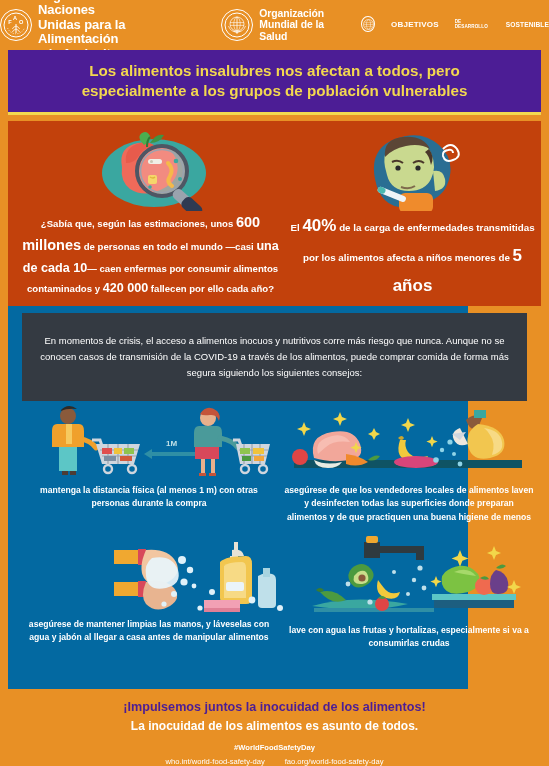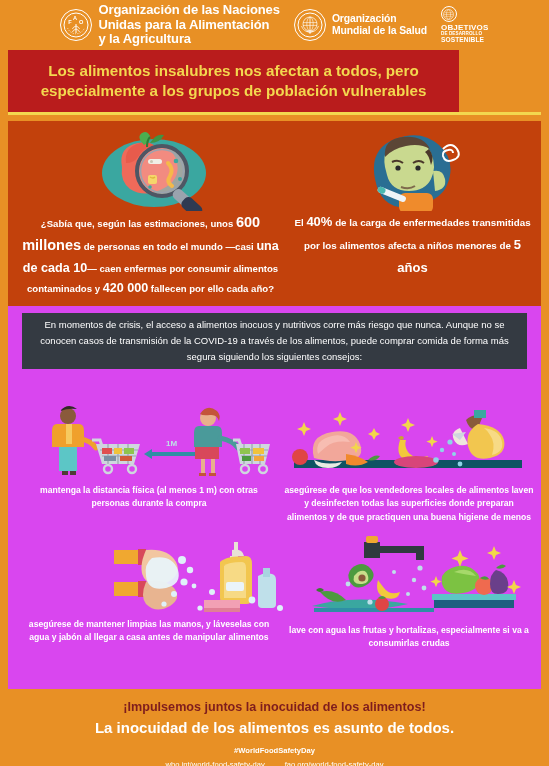--- a/index.html
+++ b/index.html
@@ -30,36 +30,36 @@
     overflow:hidden;
   }
   .emblem svg{display:block;}
   .logo-text{
     color:#ffffff;font-weight:bold;line-height:1.12;
     letter-spacing:-0.1px;
   }
   .fao-text{font-size:13px;}
   .who-text{font-size:10.4px;}
   .sdg-box{
-    display:flex;flex-direction:column;align-items:flex-start;
-    color:#fff;line-height:1.0;
+    display:flex;flex-direction:row;align-items:center;
+    color:#fff;line-height:1.0;gap:16px;
   }
   .sdg-emblem{
     width:14px;height:14px;border-radius:50%;
     border:1.1px solid #fff;margin-bottom:2px;
     display:flex;align-items:center;justify-content:center;
   }
   .sdg-l1{font-size:8px;font-weight:bold;letter-spacing:.2px;}
   .sdg-l2{font-size:4.6px;font-weight:bold;letter-spacing:.1px;}
   .sdg-l3{font-size:6.6px;font-weight:bold;letter-spacing:.1px;}
 
   
   .title-band{
-    position:absolute;left:8px;top:50px;width:451px;height:62px;
-    background:#b91c1c;
+    position:absolute;left:8px;top:50px;width:533px;height:62px;
+    background:#4c1d95;
     display:flex;align-items:center;justify-content:center;
   }
   .title-text{
     color:#f3d84f;font-weight:bold;font-size:15.2px;line-height:1.32;
     text-align:center;padding:0 26px;
   }
   .title-rule{
     position:absolute;left:8px;top:112px;width:533px;height:3px;
     background:#f3d84f;
   }
@@ -75,62 +75,62 @@
   }
   .stat-left{left:10px;top:90px;width:265px;}
   .stat-right{left:282px;top:90px;width:245px;}
   .stat-text{
     font-size:9.6px;line-height:1.62;font-weight:bold;
     color:#ffffff;
   }
   .stat-text .big{font-size:14.5px;}
   .stat-text .big2{font-size:12.6px;}
   .stat-right .stat-text{font-size:9.8px;line-height:1.75;}
-  .stat-right .big{font-size:13px;}
+  .stat-right .big{font-size:17px;}
 
   
   .illus{position:absolute;}
 
   
   .callout{
-    position:absolute;left:22px;top:313px;width:505px;height:56px;
+    position:absolute;left:22px;top:313px;width:505px;height:88px;
     background:#343a42;
     display:flex;align-items:center;justify-content:center;
   }
   .callout-text{
     color:#ffffff;font-size:9.5px;line-height:1.72;text-align:center;
     padding:0 14px;font-weight:normal;
   }
 
   
   .tips-band{
-    position:absolute;left:8px;top:306px;width:533px;height:383px;
-    background:#d946ef;
+    position:absolute;left:8px;top:306px;width:460px;height:383px;
+    background:#0369a1;
   }
   .tip{position:absolute;}
   .tip-cap{
     color:#ffffff;font-size:8.6px;line-height:1.56;
     text-align:center;font-weight:bold;
   }
   .tip1{left:18px;top:178px;width:246px;}
   .tip2{left:276px;top:178px;width:250px;}
   .tip3{left:18px;top:312px;width:246px;}
   .tip4{left:276px;top:318px;width:250px;}
 
   
   .footer{
     position:absolute;left:0;top:689px;width:549px;height:77px;
     background:#e89025;
     text-align:center;
   }
   .f-head{
-    margin-top:11px;color:#7f1d1d;font-weight:bold;font-size:12.6px;
+    margin-top:11px;color:#4c1d95;font-weight:bold;font-size:12.6px;
   }
   .f-sub{
-    margin-top:5px;color:#ffffff;font-weight:bold;font-size:15px;
+    margin-top:5px;color:#ffffff;font-weight:bold;font-size:12px;
   }
   .f-hash{
     margin-top:10px;color:#ffffff;font-weight:bold;font-size:7.6px;
   }
   .f-links{
     margin-top:5px;color:#ffffff;font-size:7.6px;
     display:flex;justify-content:center;gap:20px;
   }
   .f-links span{color:#ffffff;}
   

